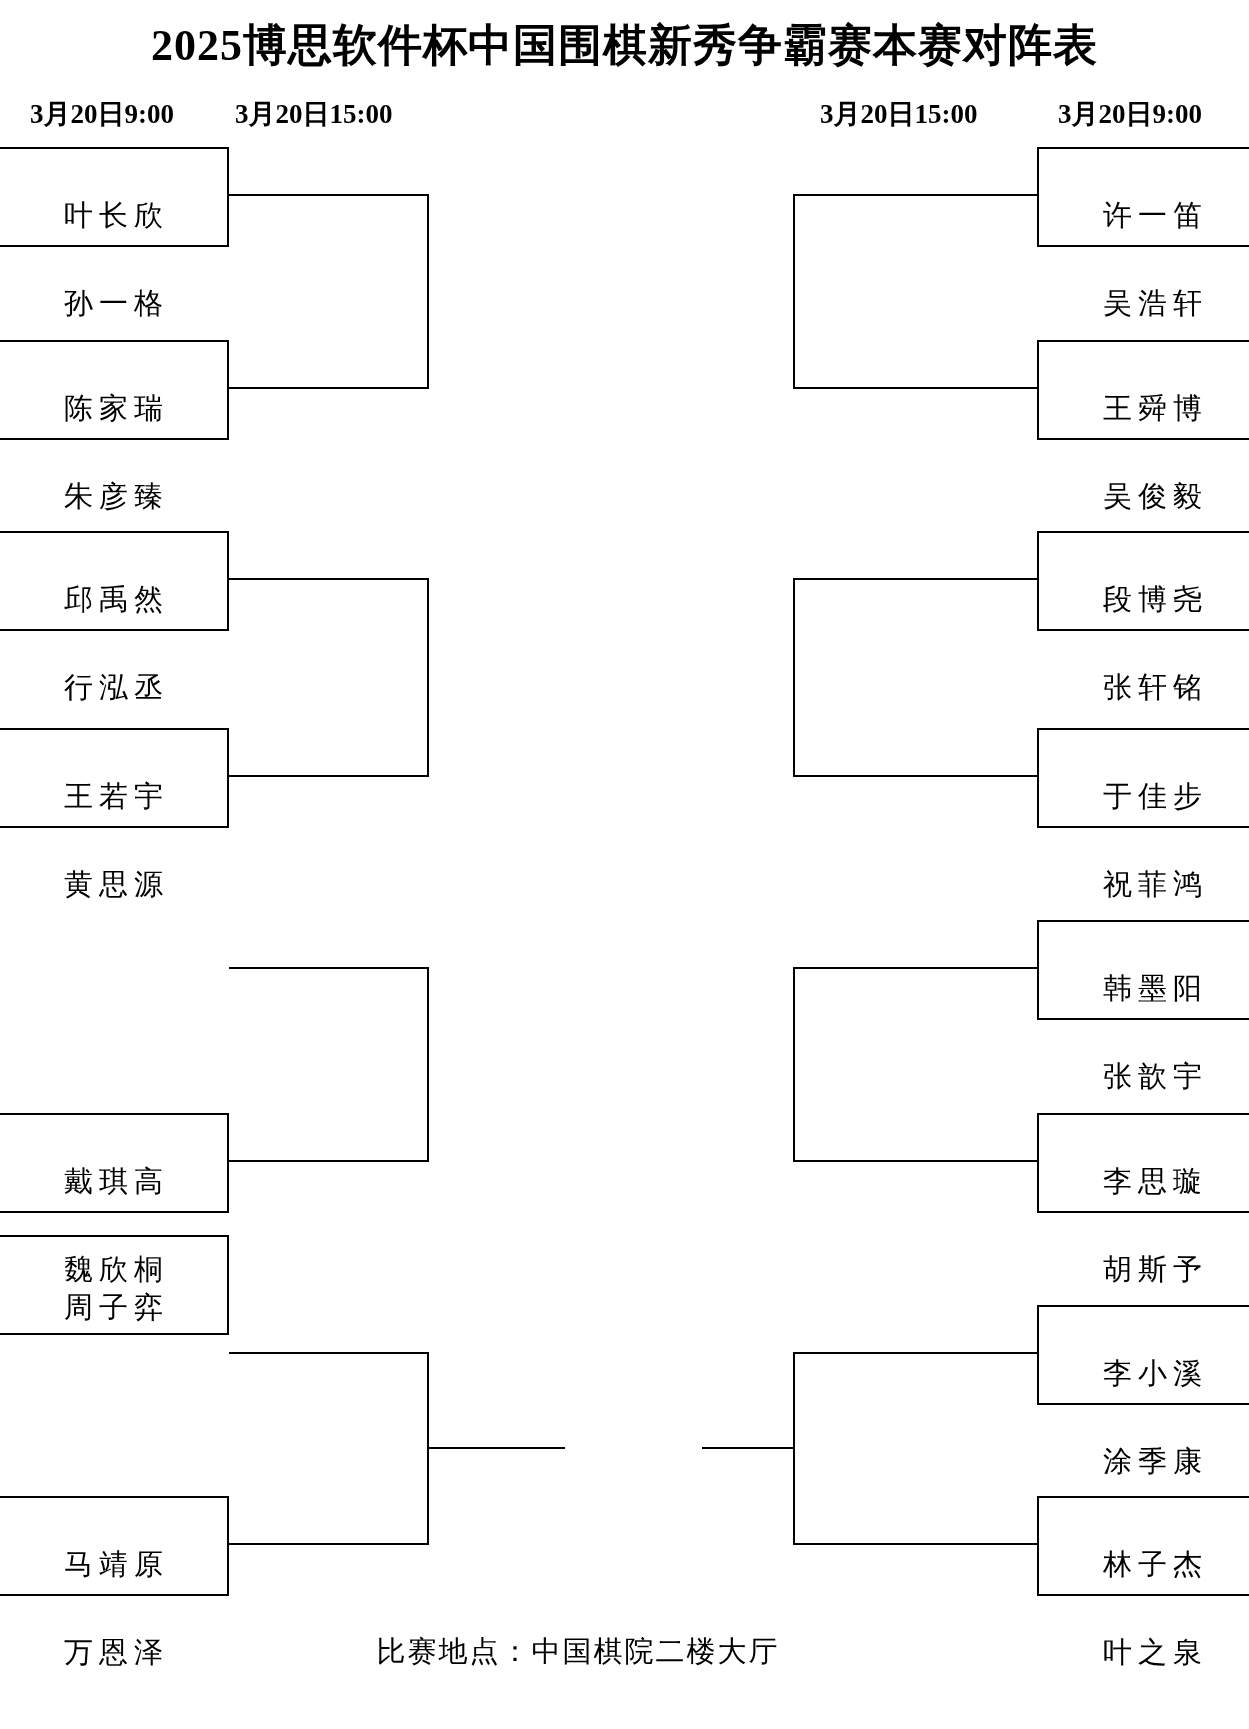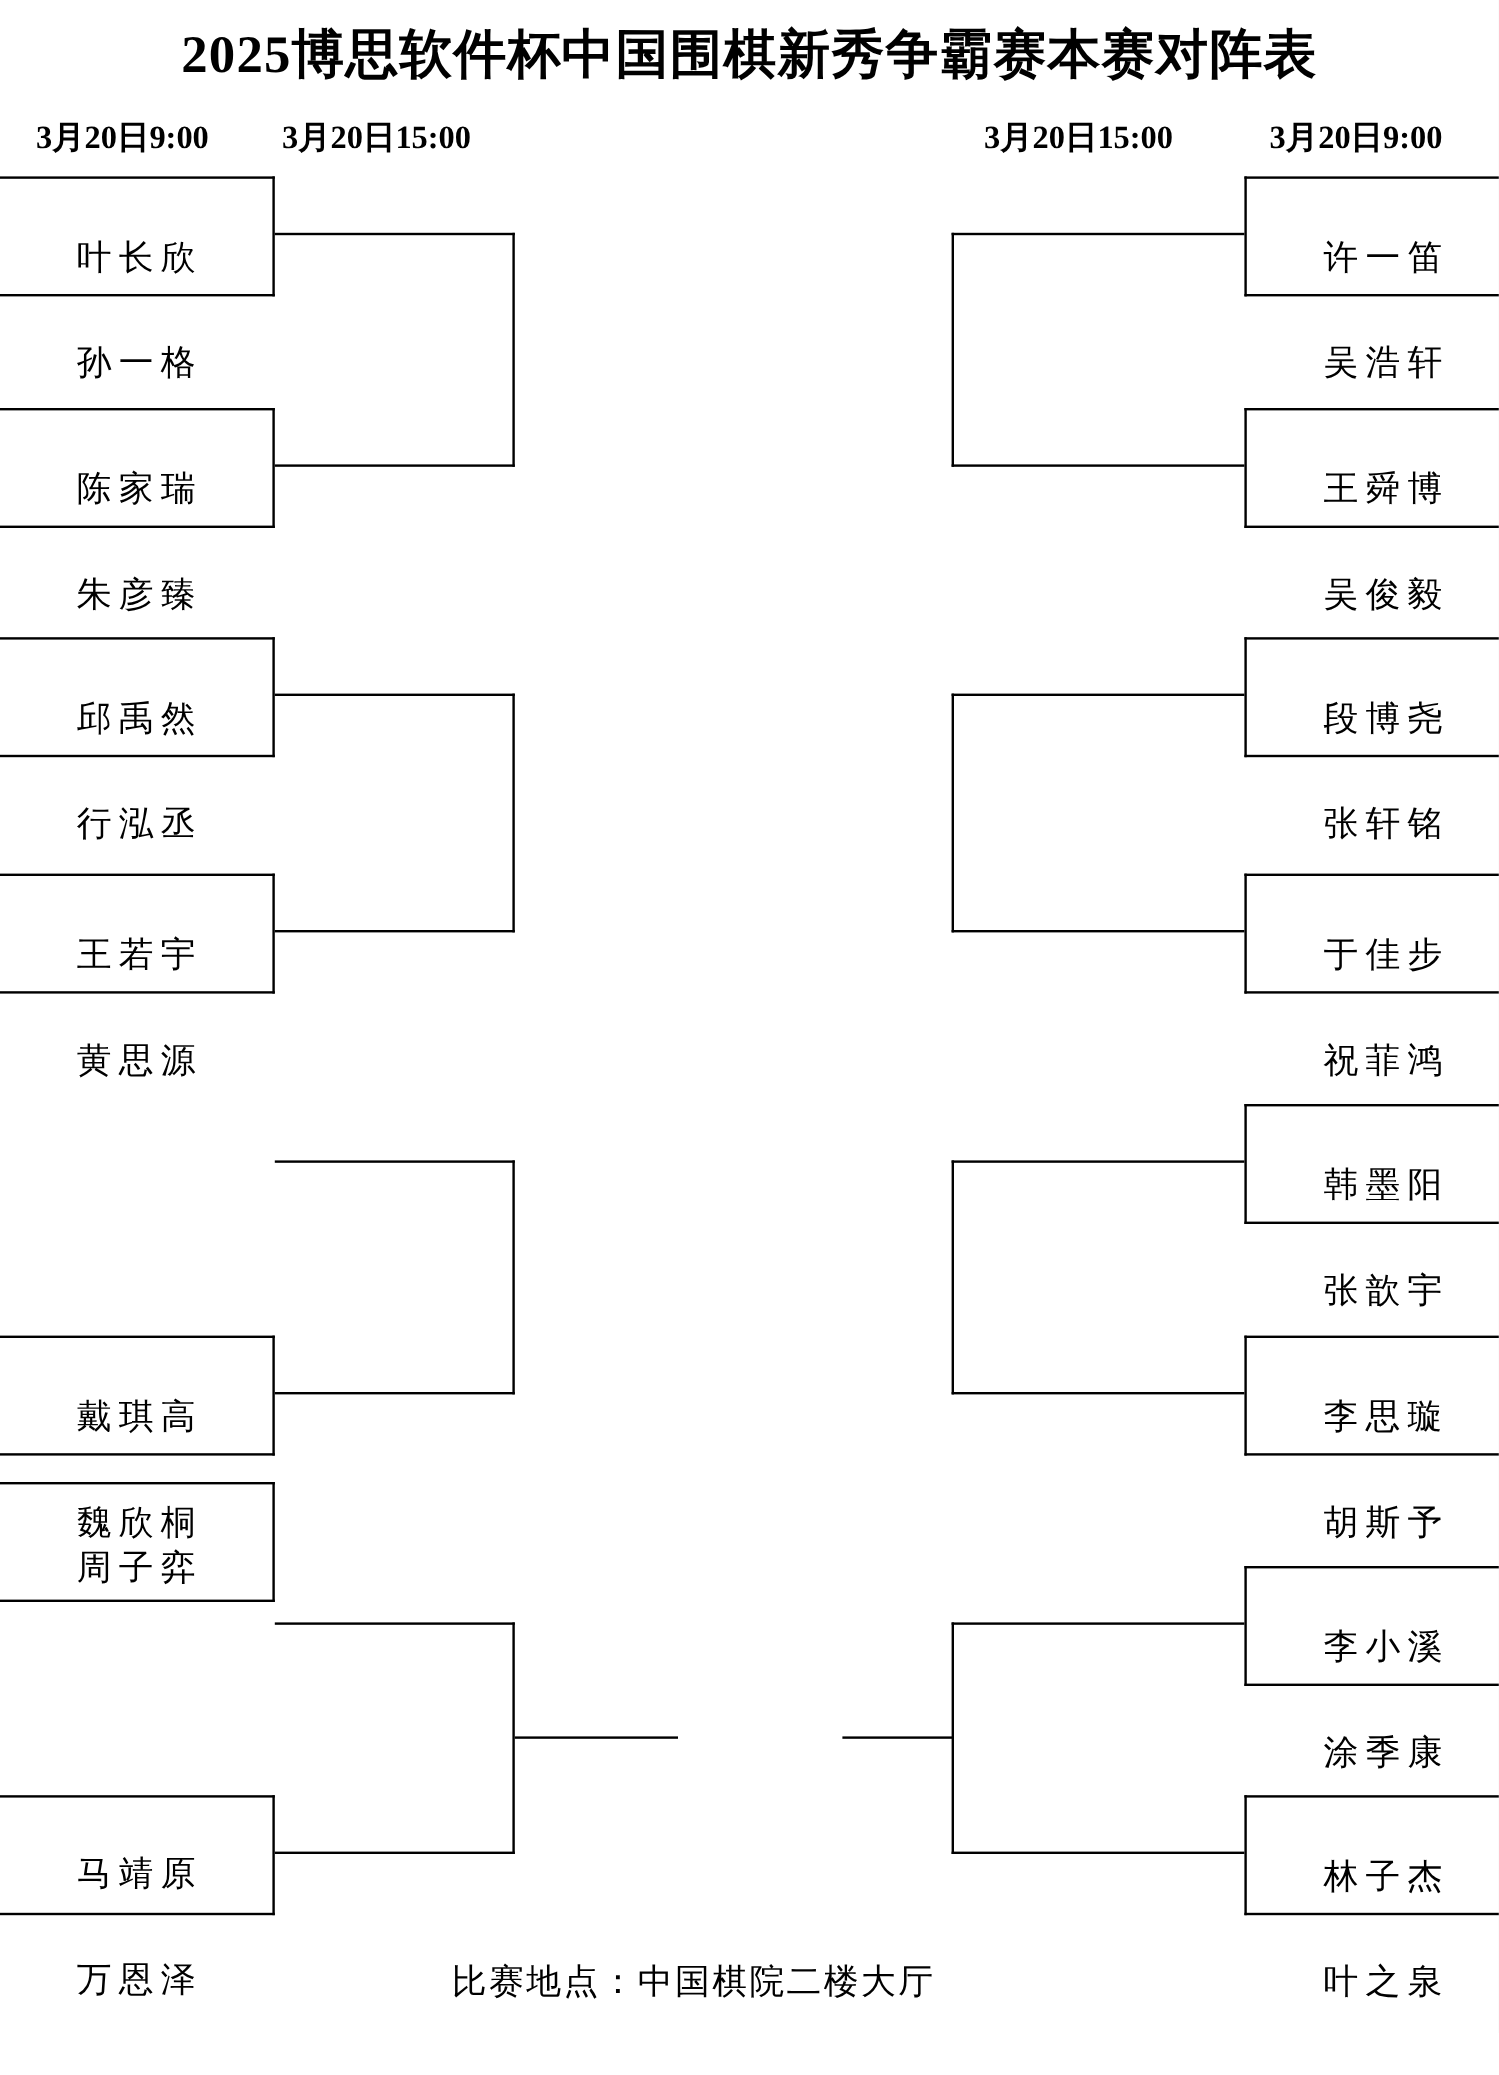--- a/index.html
+++ b/index.html
@@ -77,21 +77,21 @@
     <span class="player">王若宇</span>
     <span class="player">黄思源</span>
   </div>
   <div class="match-box left-side" style="top:1113px;">
     <span class="player">戴琪高</span>
     <span class="player">魏欣桐</span>
   </div>
   <div class="match-box left-side" style="top:1235px;">
     <span class="player">周子弈</span>
   </div>
-  <div class="match-box left-side" style="top:1496px;font-family:Liberation Mono, monospace;">
+  <div class="match-box left-side" style="top:1496px;">
     <span class="player">马靖原</span>
     <span class="player">万恩泽</span>
   </div>
 
   <div class="match-box right-side" style="top:147px;">
     <span class="player">许一笛</span>
     <span class="player">吴浩轩</span>
   </div>
   <div class="match-box right-side" style="top:340px;">
     <span class="player">王舜博</span>

